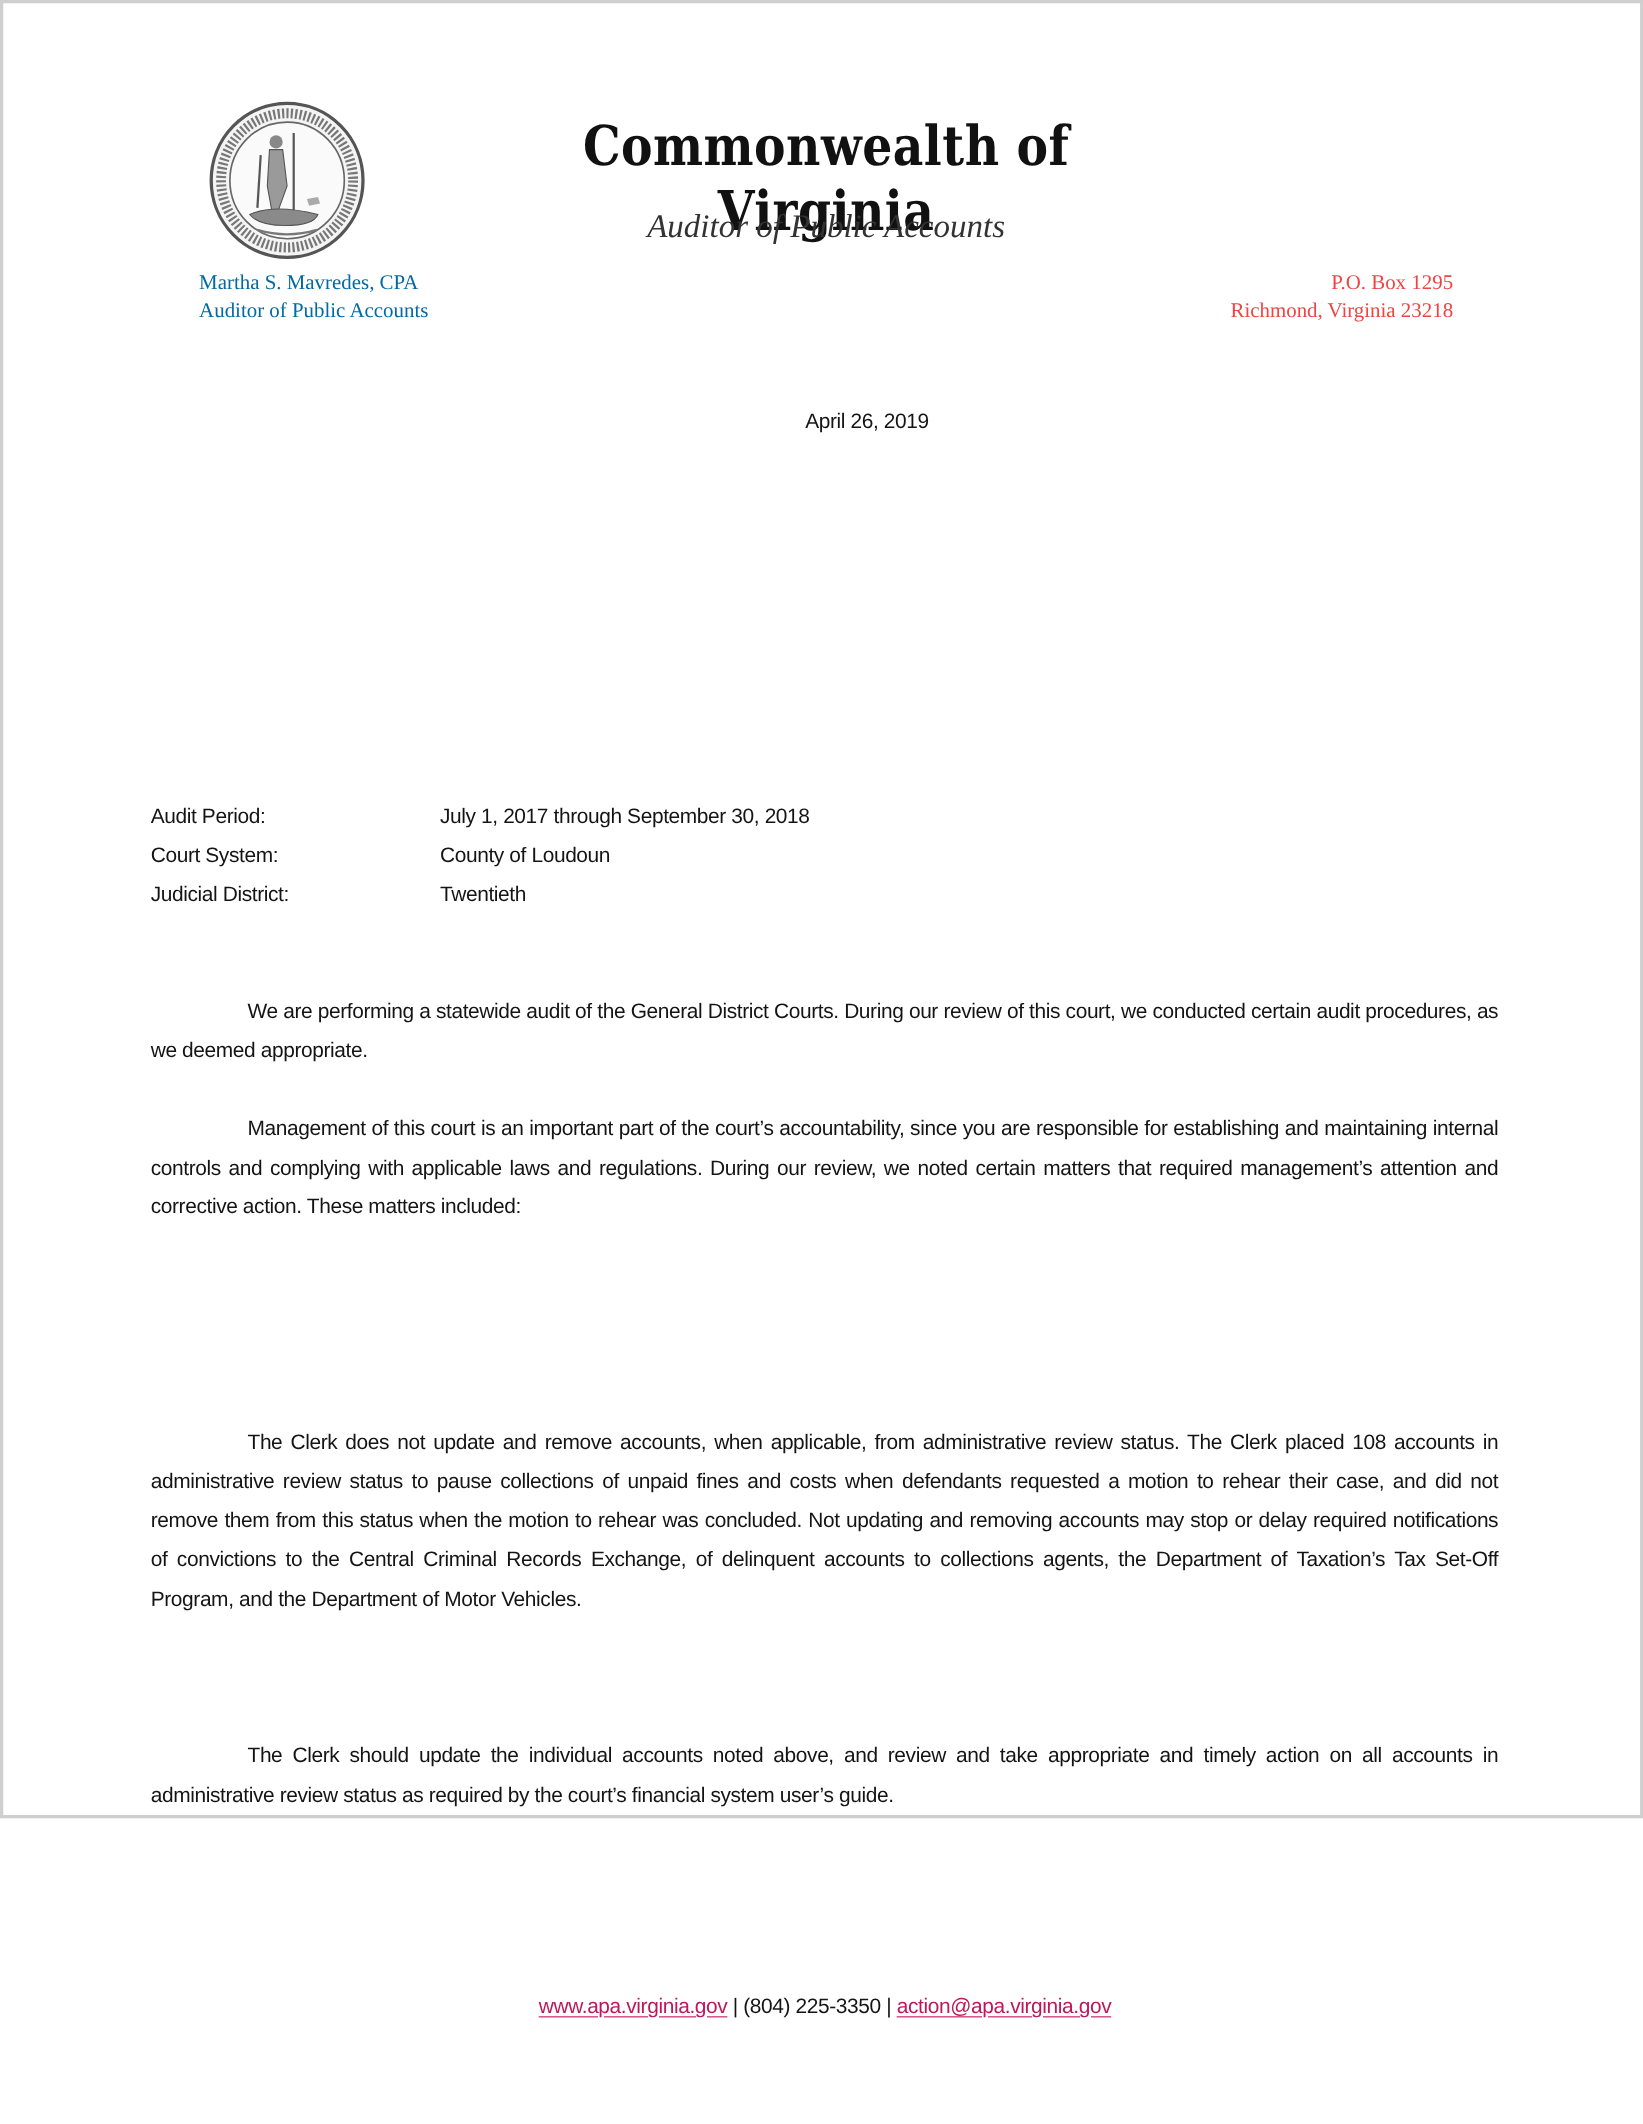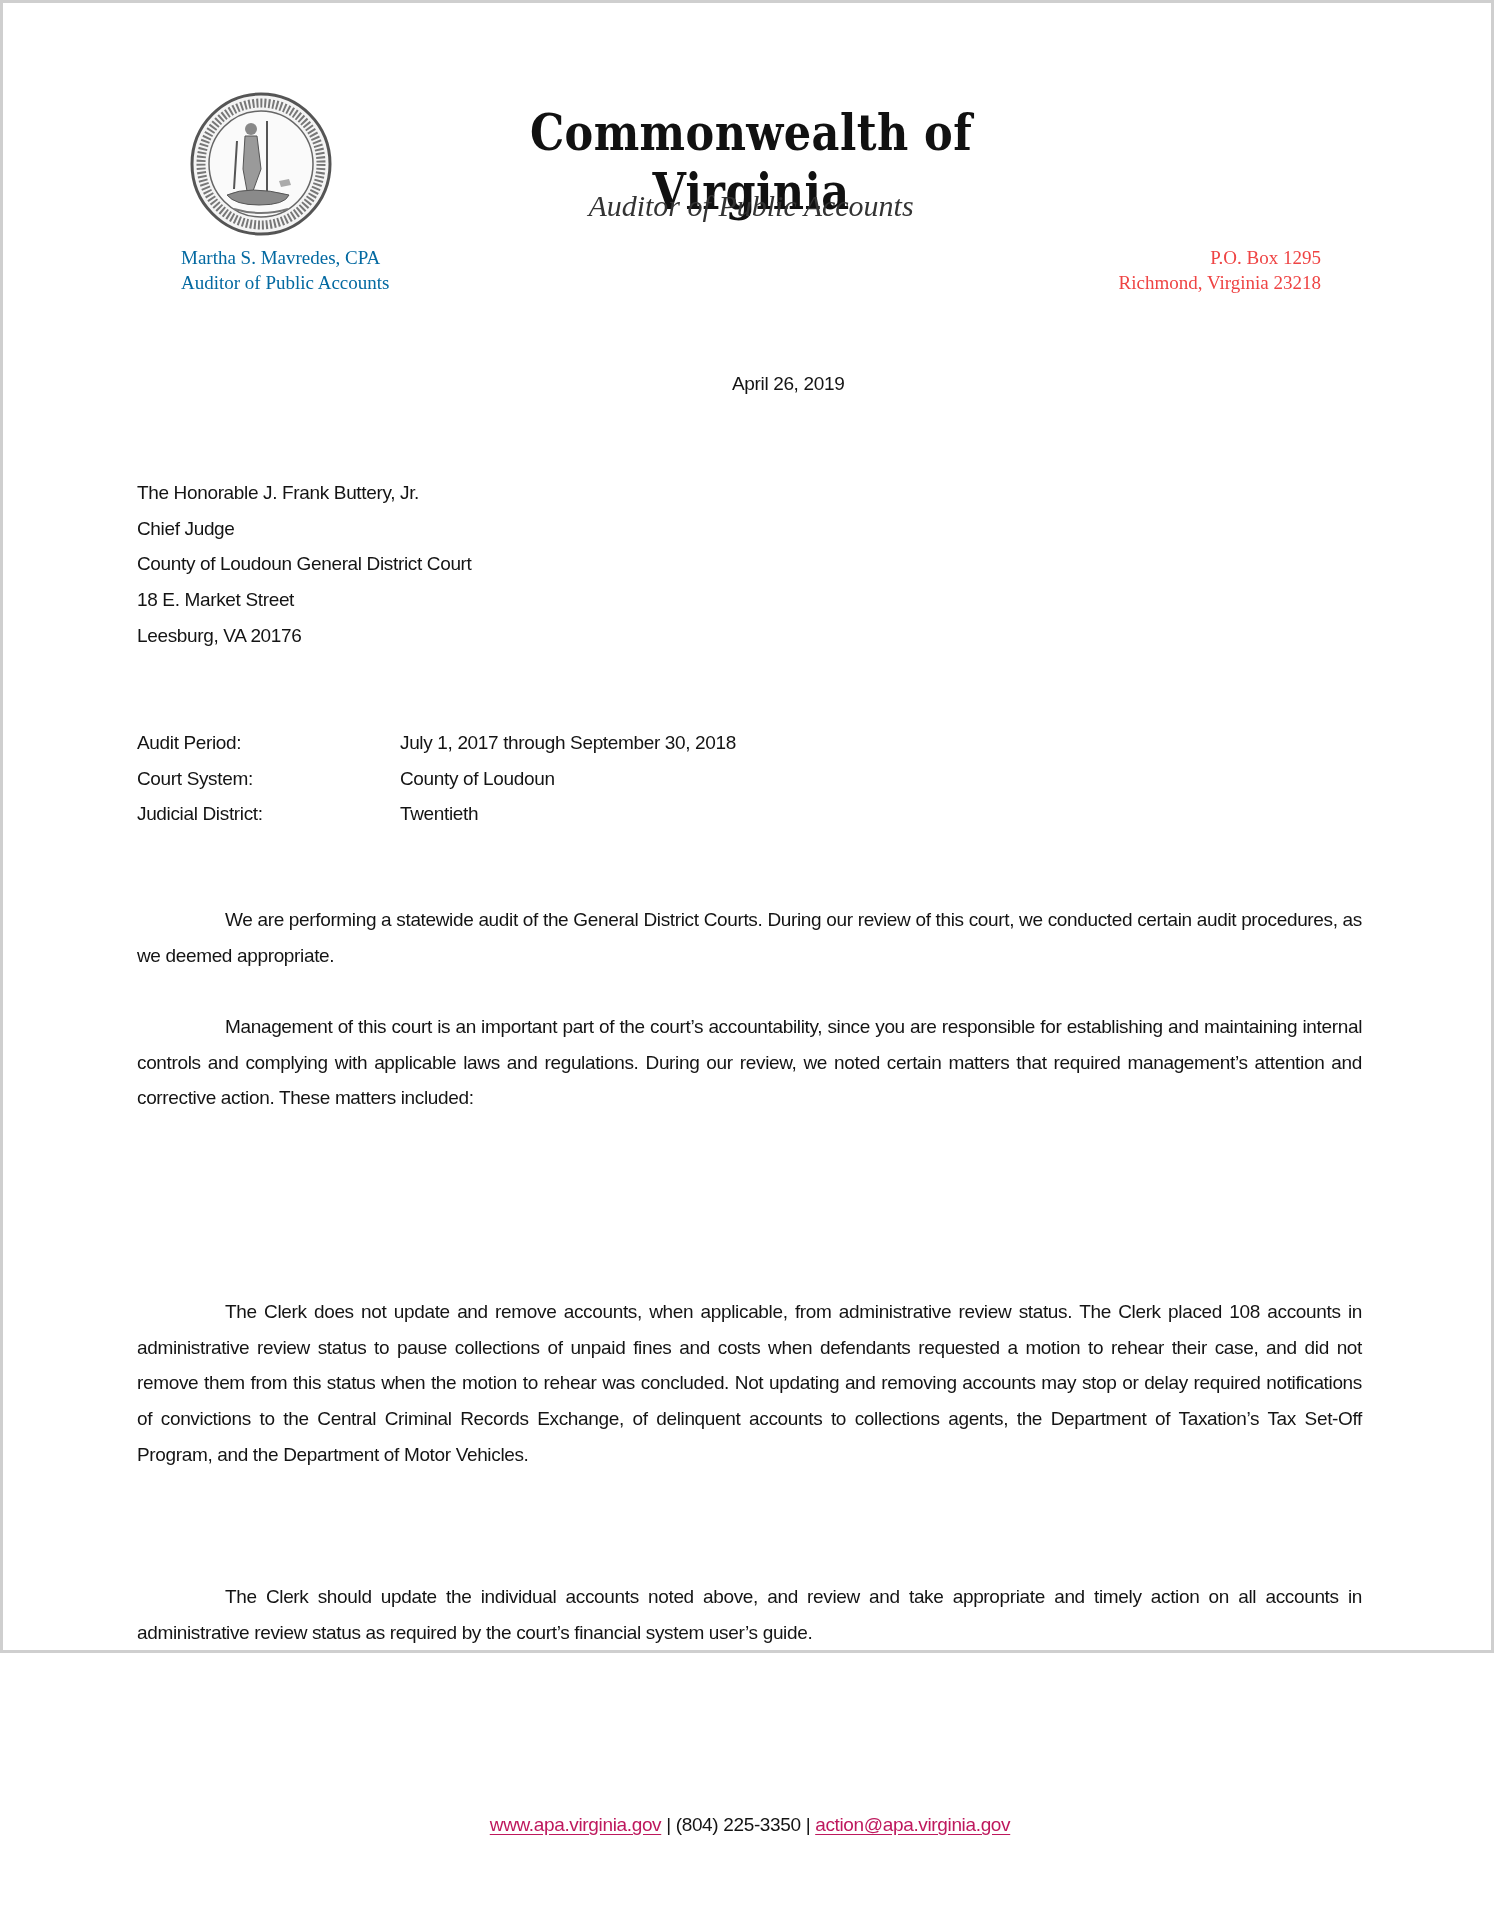--- a/index.html
+++ b/index.html
@@ -87,27 +87,20 @@
     <div>Auditor of Public Accounts</div>
   </div>
 
   <div class="abs right-contact serif">
     <div>P.O. Box 1295</div>
     <div>Richmond, Virginia 23218</div>
   </div>
 
   <div class="abs date body-text">April 26, 2019</div>
 
-  <div class="abs address body-text">
-    <div>The Honorable J. Frank Buttery, Jr.</div>
-    <div>Chief Judge</div>
-    <div>County of Loudoun General District Court</div>
-    <div>18 E. Market Street</div>
-    <div>Leesburg, VA  20176</div>
-  </div>
 
   <div class="abs info body-text">
     <div class="info-row">
       <span class="info-label">Audit Period:</span>
       <span>July 1, 2017 through September 30, 2018</span>
     </div>
     <div class="info-row">
       <span class="info-label">Court System:</span>
       <span>County of Loudoun</span>
     </div>

